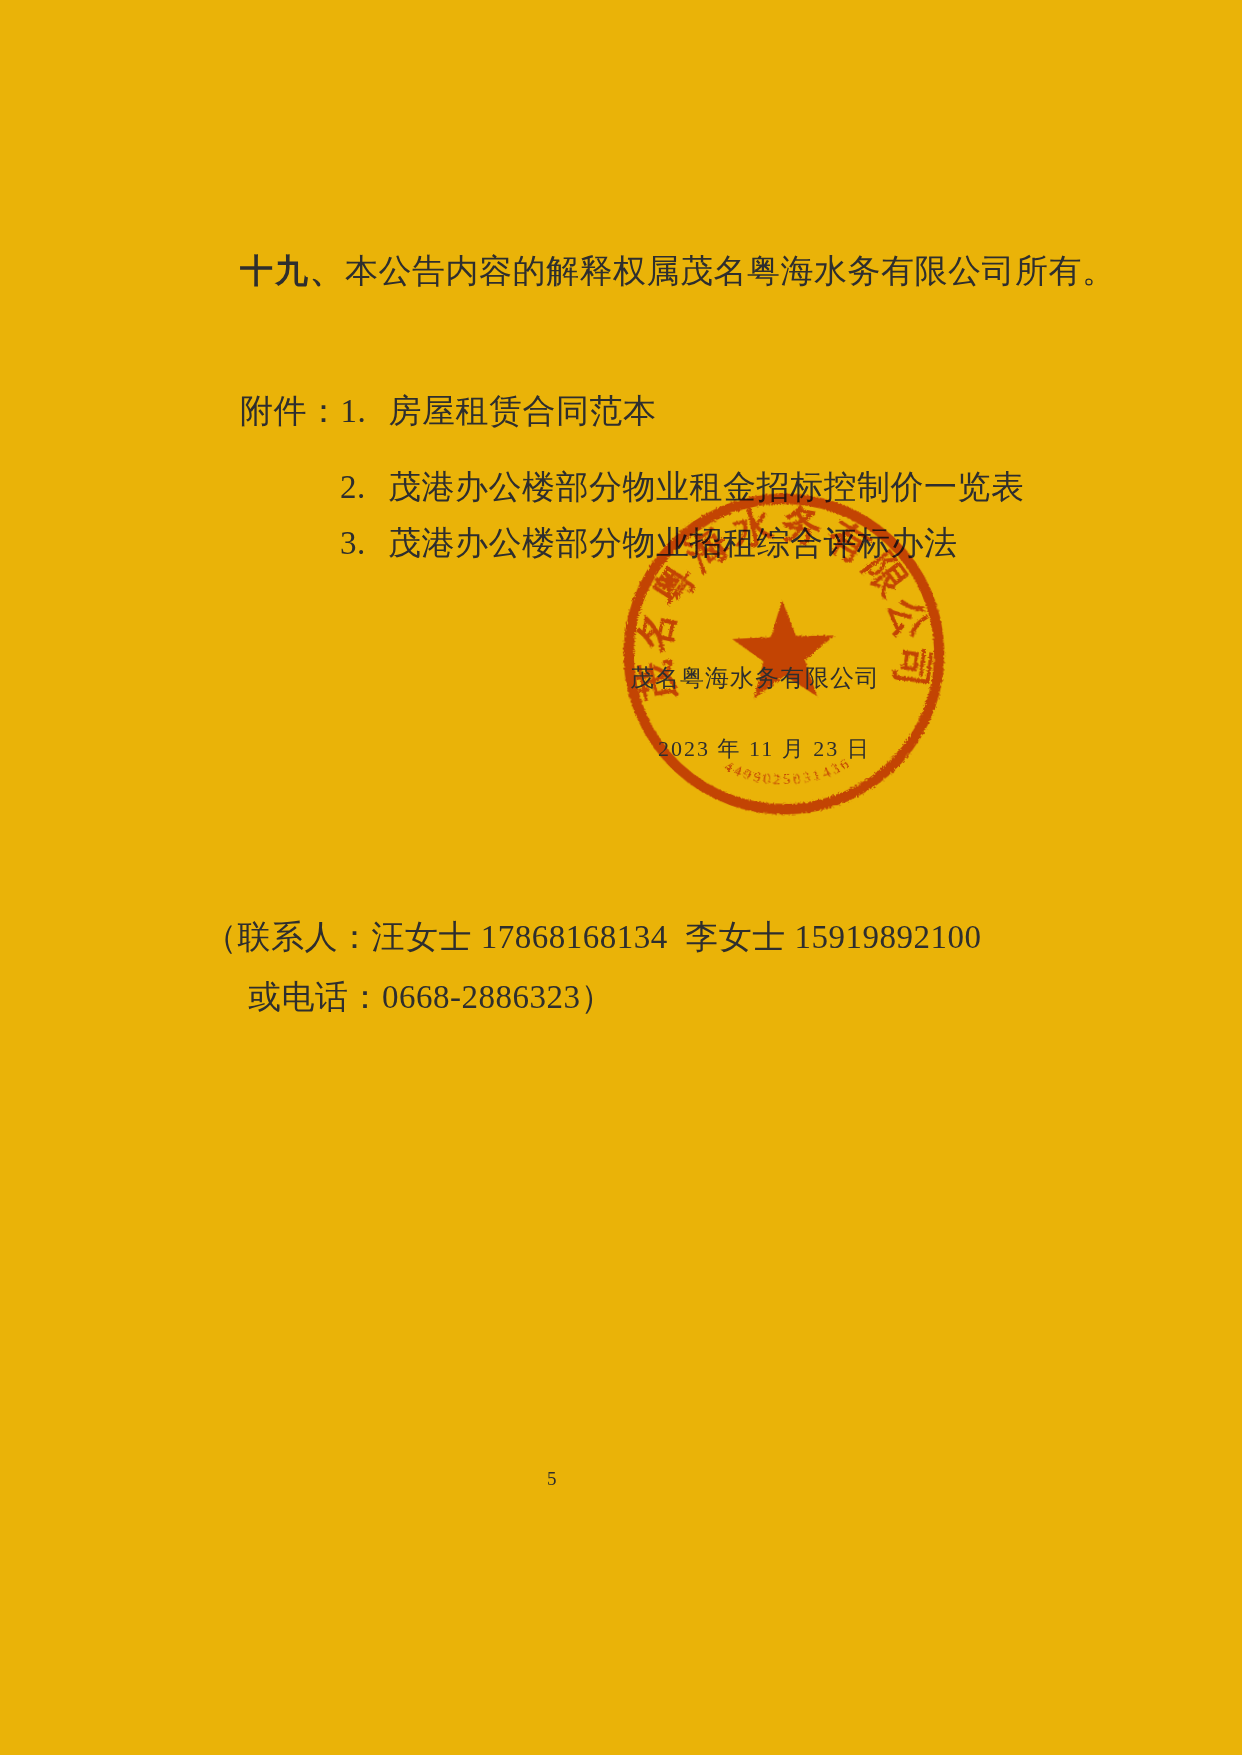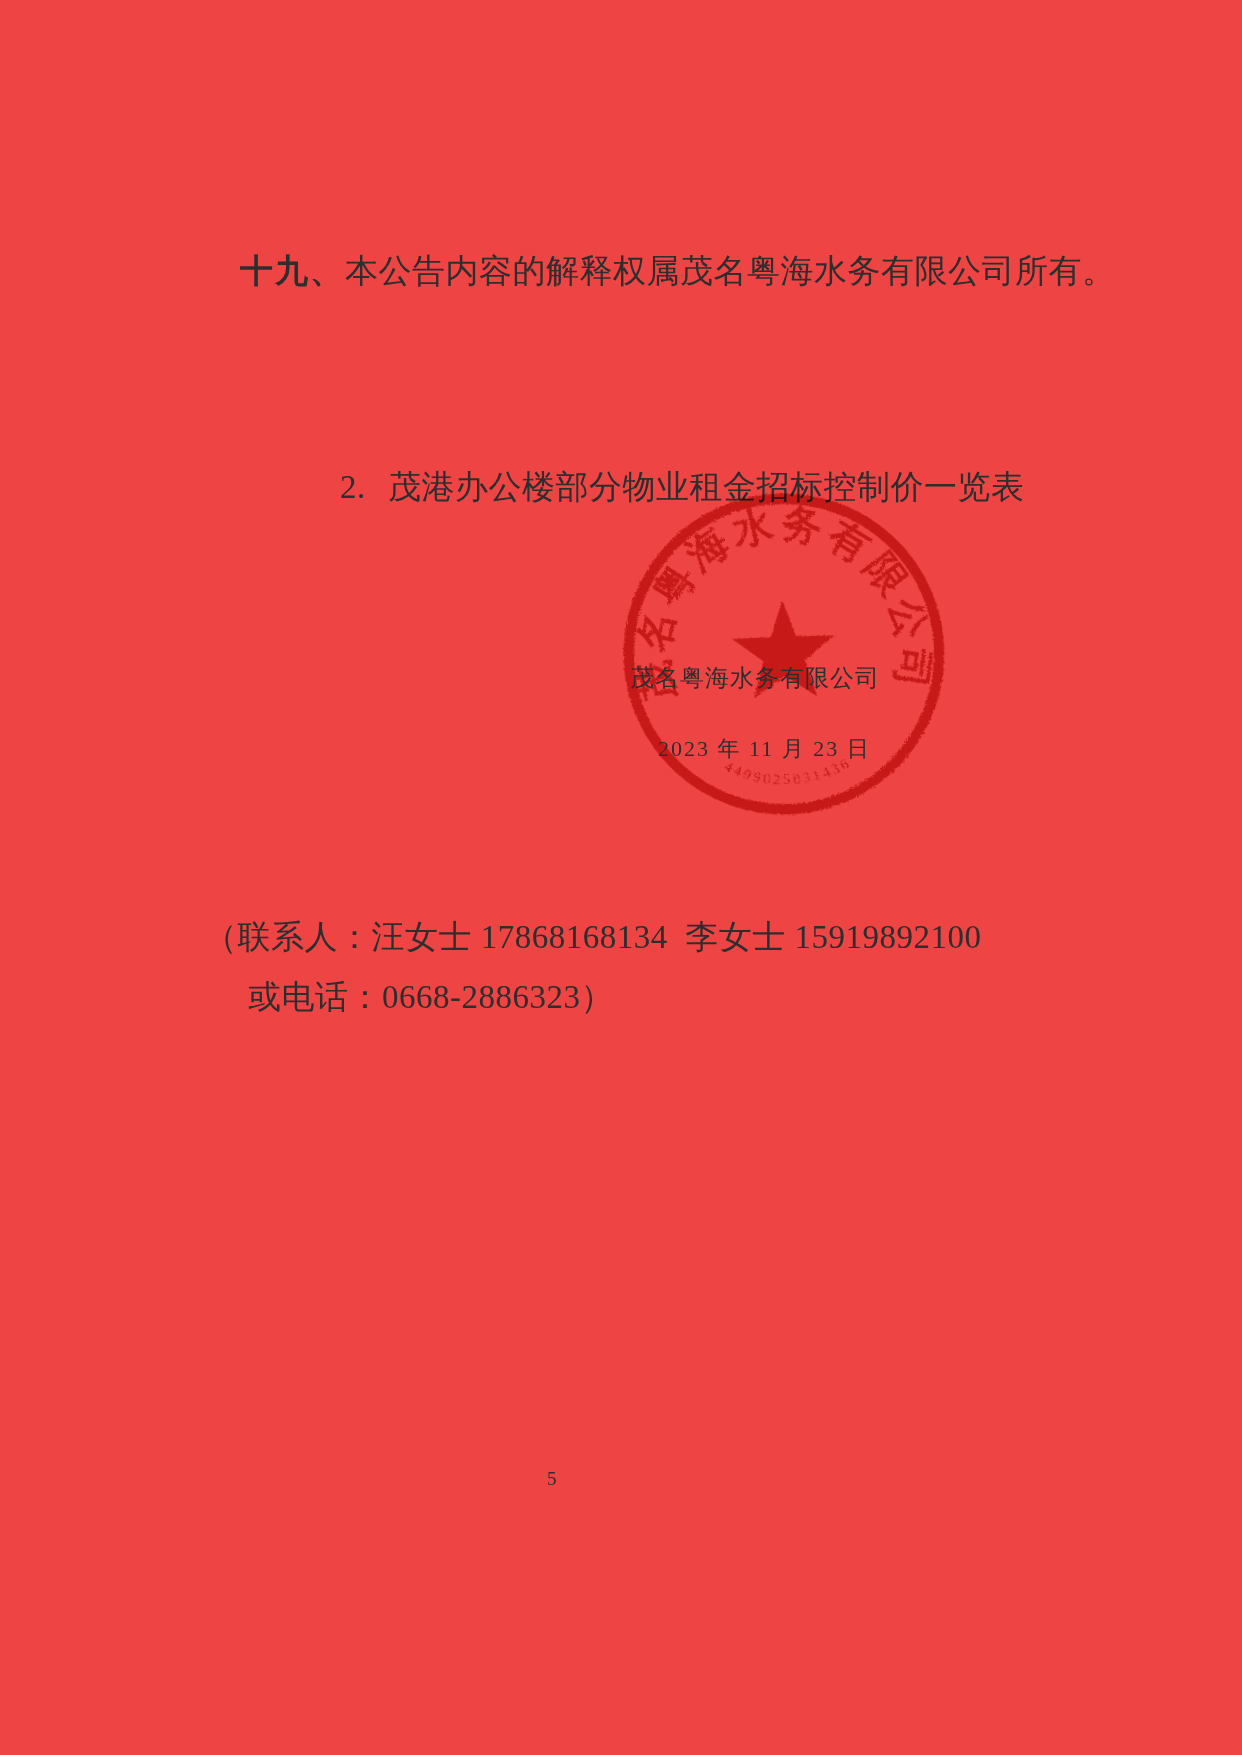--- a/index.html
+++ b/index.html
@@ -42,28 +42,34 @@
     top: 366px;
     width: 10px;
     height: 14px;
     border-left: 2px solid #b9bcc2;
     transform: skewY(-30deg);
   }
 </style>
 </head>
 <body>
 
-<div class="page" style="background: #ef4444;">
+<div class="page" style="background: #eab308;">
 
   <div class="txt" style="left:205px; top:212px;">
     <span class="clause-num">十九、</span><span>本公告内容的解释权属茂名粤海水务有限公司所有。</span>
   </div>
 
+  <div class="txt" style="left:205px; top:352px;">
+    <span>附件：</span><span class="attach-no">1.</span><span>房屋租赁合同范本</span>
+  </div>
   <div class="txt" style="left:305px; top:428px;">
     <span class="attach-no">2.</span><span>茂港办公楼部分物业租金招标控制价一览表</span>
+  </div>
+  <div class="txt" style="left:305px; top:484px;">
+    <span class="attach-no">3.</span><span>茂港办公楼部分物业招租综合评标办法</span>
   </div>
 
   <svg class="seal" viewBox="0 0 340 340" style="color: rgb(207, 74, 64);">
     <defs>
       <filter id="rough">
         <feTurbulence type="fractalNoise" baseFrequency="0.55" numOctaves="2" result="n"></feTurbulence>
         <feDisplacementMap in="SourceGraphic" in2="n" scale="4"></feDisplacementMap>
       </filter>
       <path id="ringTextPath" d="M 78.3 234.2 A 112 112 0 1 1 261.7 234.2" fill="none"></path>
       <path id="serialPath" d="M 66.8 242.3 A 126 126 0 0 0 273.2 242.3" fill="none"></path>

